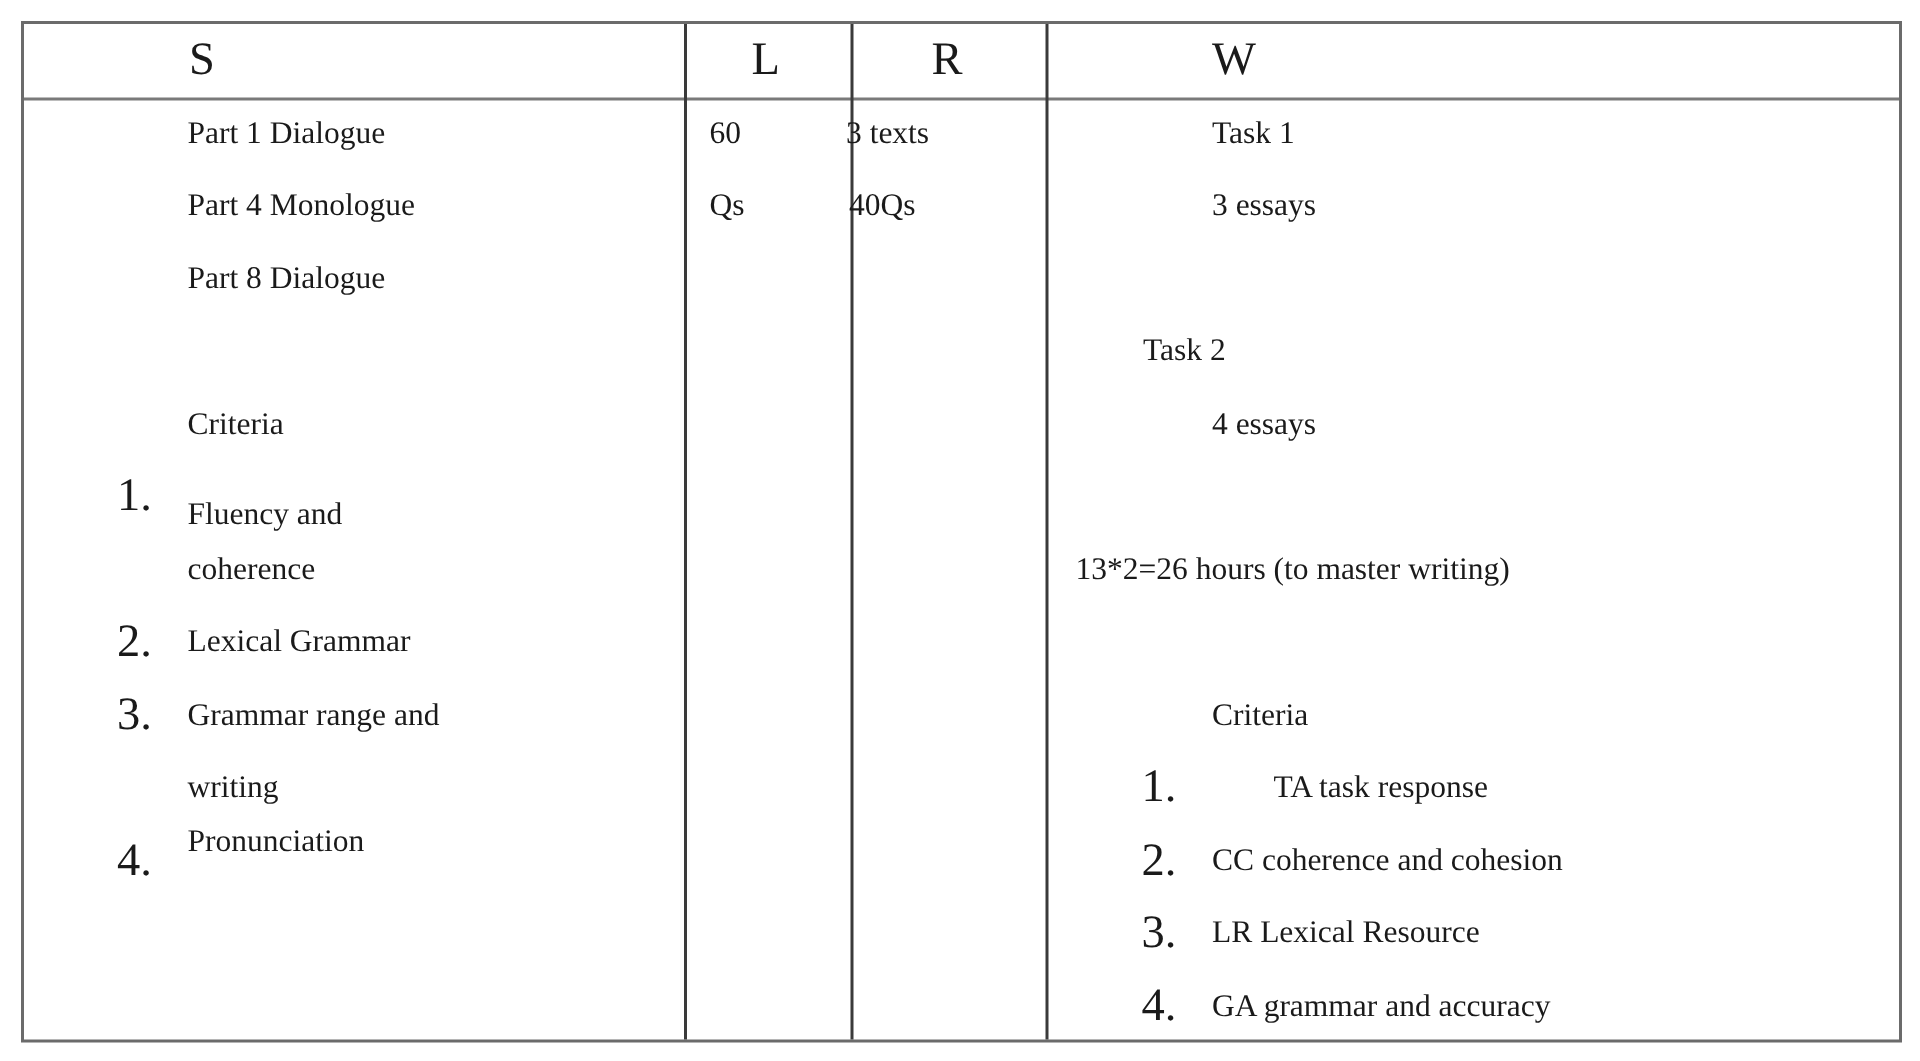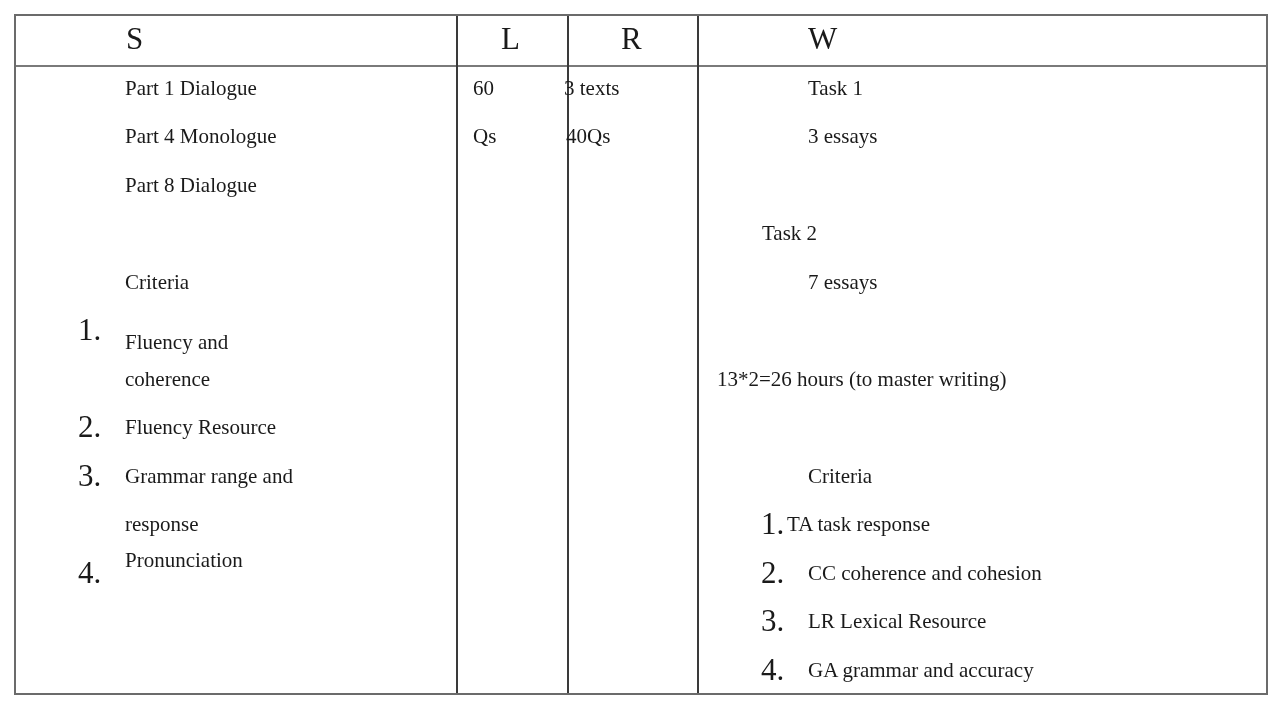--- a/index.html
+++ b/index.html
@@ -32,53 +32,53 @@
     <div class="txt" style="left:109px; top:96px">Part 4 Monologue</div>
     <div class="txt" style="left:109px; top:145px">Part 8 Dialogue</div>
 
     <div class="txt" style="left:109px; top:242px">Criteria</div>
 
     <div class="num" style="left:62px; top:290px">1.</div>
     <div class="txt" style="left:109px; top:302px">Fluency and</div>
     <div class="txt" style="left:109px; top:339px">coherence</div>
 
     <div class="num" style="left:62px; top:387px">2.</div>
-    <div class="txt" style="left:109px; top:387px">Fluency Resource</div>
+    <div class="txt" style="left:109px; top:387px">Lexical Grammar</div>
 
     <div class="num" style="left:62px; top:436px">3.</div>
     <div class="txt" style="left:109px; top:436px">Grammar range and</div>
-    <div class="txt" style="left:109px; top:484px">response</div>
+    <div class="txt" style="left:109px; top:484px">writing</div>
 
     <div class="num" style="left:62px; top:533px">4.</div>
     <div class="txt" style="left:109px; top:520px">Pronunciation</div>
   </div>
 
   <div>
     <div class="txt" style="left:457px; top:48px">60</div>
     <div class="txt" style="left:457px; top:96px">Qs</div>
   </div>
 
   <div>
     <div class="txt" style="left:548px; top:48px">3 texts</div>
     <div class="txt" style="left:550px; top:96px">40Qs</div>
   </div>
 
   <div>
     <div class="txt" style="left:792px; top:48px">Task 1</div>
     <div class="txt" style="left:792px; top:96px">3 essays</div>
 
     <div class="txt" style="left:746px; top:193px">Task 2</div>
-    <div class="txt" style="left:792px; top:242px">7 essays</div>
+    <div class="txt" style="left:792px; top:242px">4 essays</div>
 
     <div class="txt" style="left:701px; top:339px">13*2=26 hours (to master writing)</div>
 
     <div class="txt" style="left:792px; top:436px">Criteria</div>
 
     <div class="num" style="left:745px; top:484px">1.</div>
-    <div class="txt" style="left:771px; top:484px">TA task response</div>
+    <div class="txt" style="left:833px; top:484px">TA task response</div>
 
     <div class="num" style="left:745px; top:533px">2.</div>
     <div class="txt" style="left:792px; top:533px">CC coherence and cohesion</div>
 
     <div class="num" style="left:745px; top:581px">3.</div>
     <div class="txt" style="left:792px; top:581px">LR Lexical Resource</div>
 
     <div class="num" style="left:745px; top:630px">4.</div>
     <div class="txt" style="left:792px; top:630px">GA grammar and accuracy</div>
   </div>

